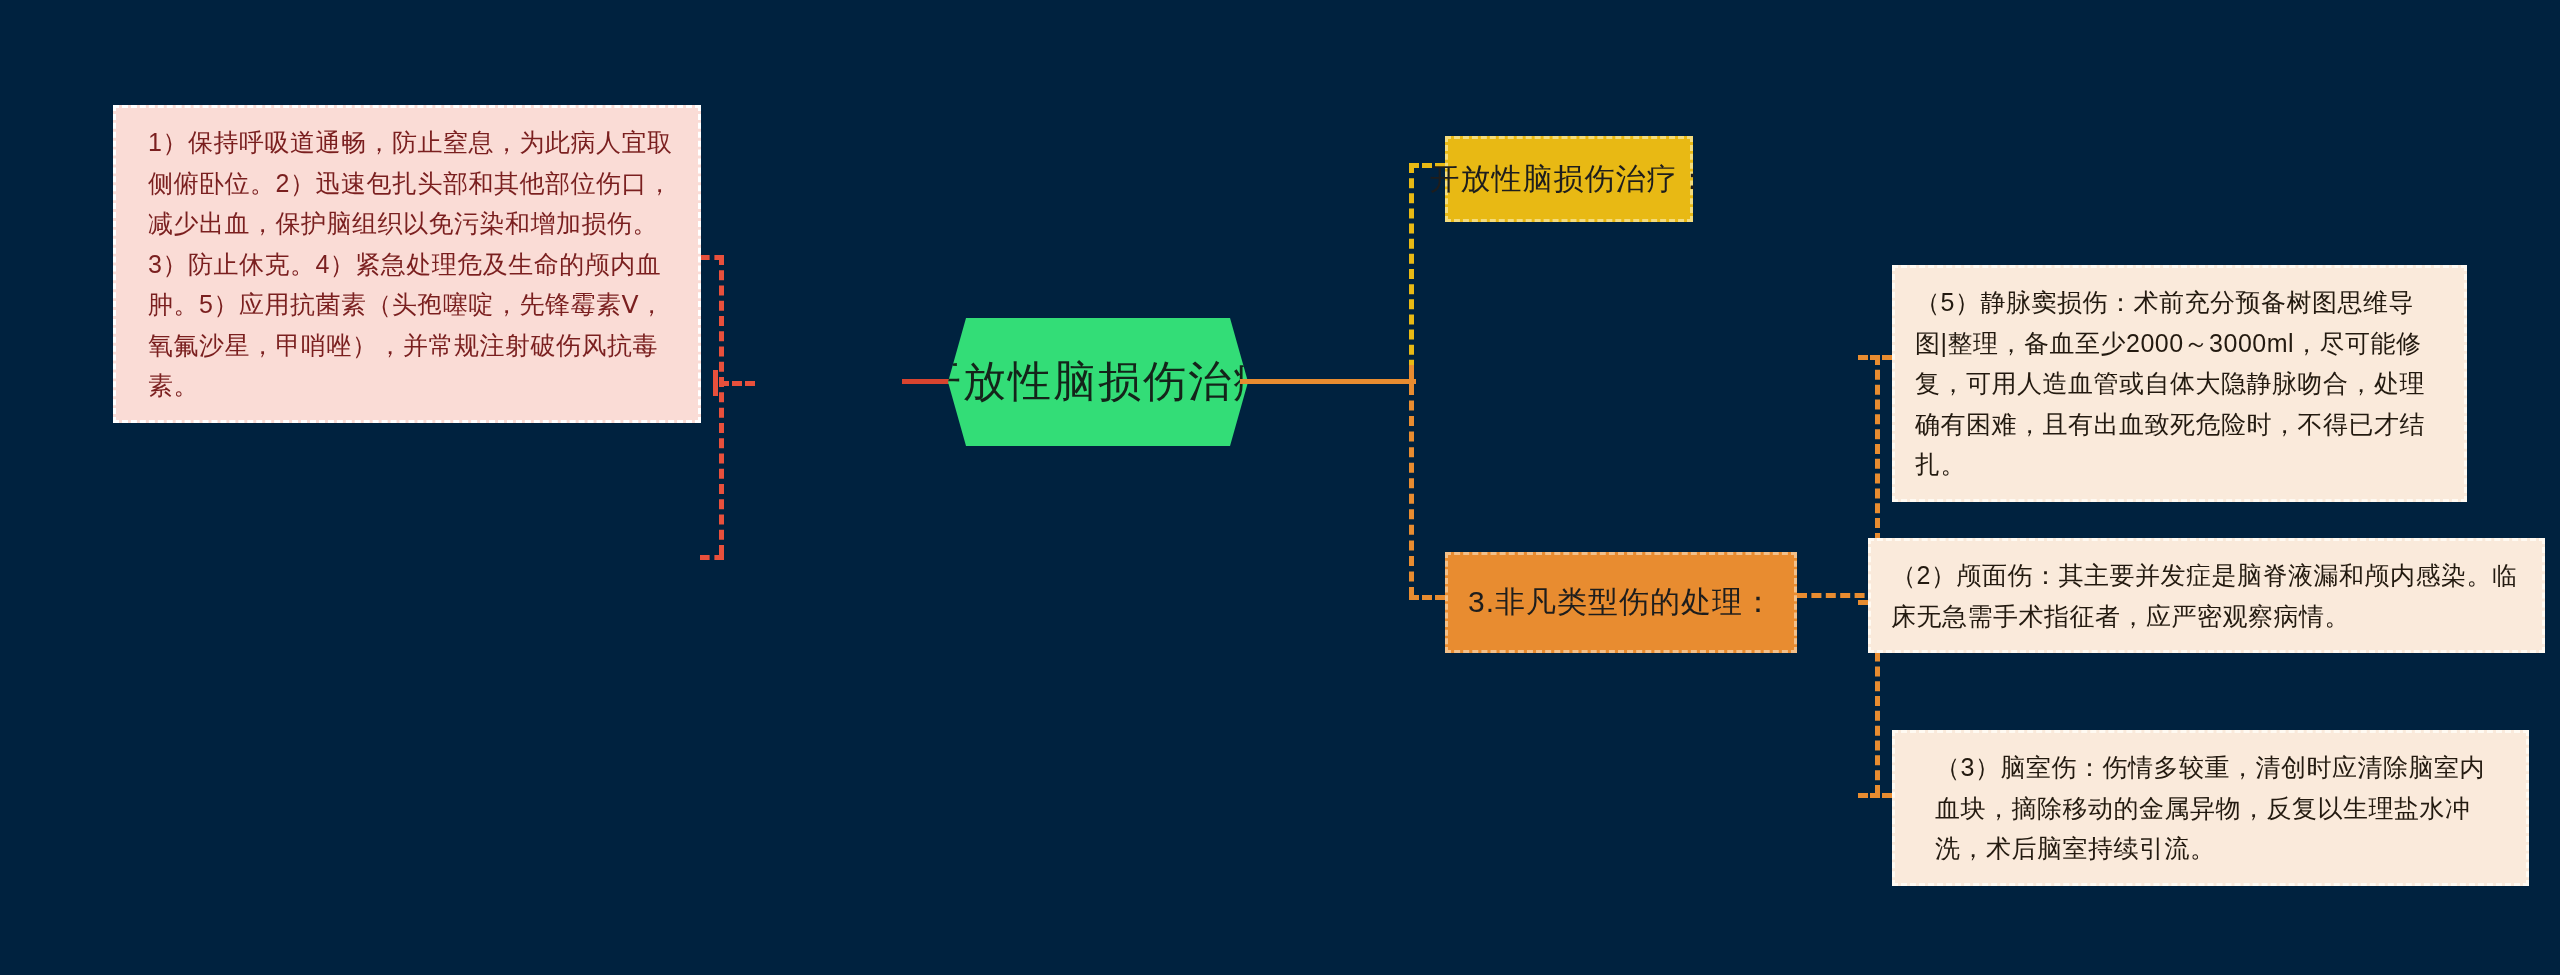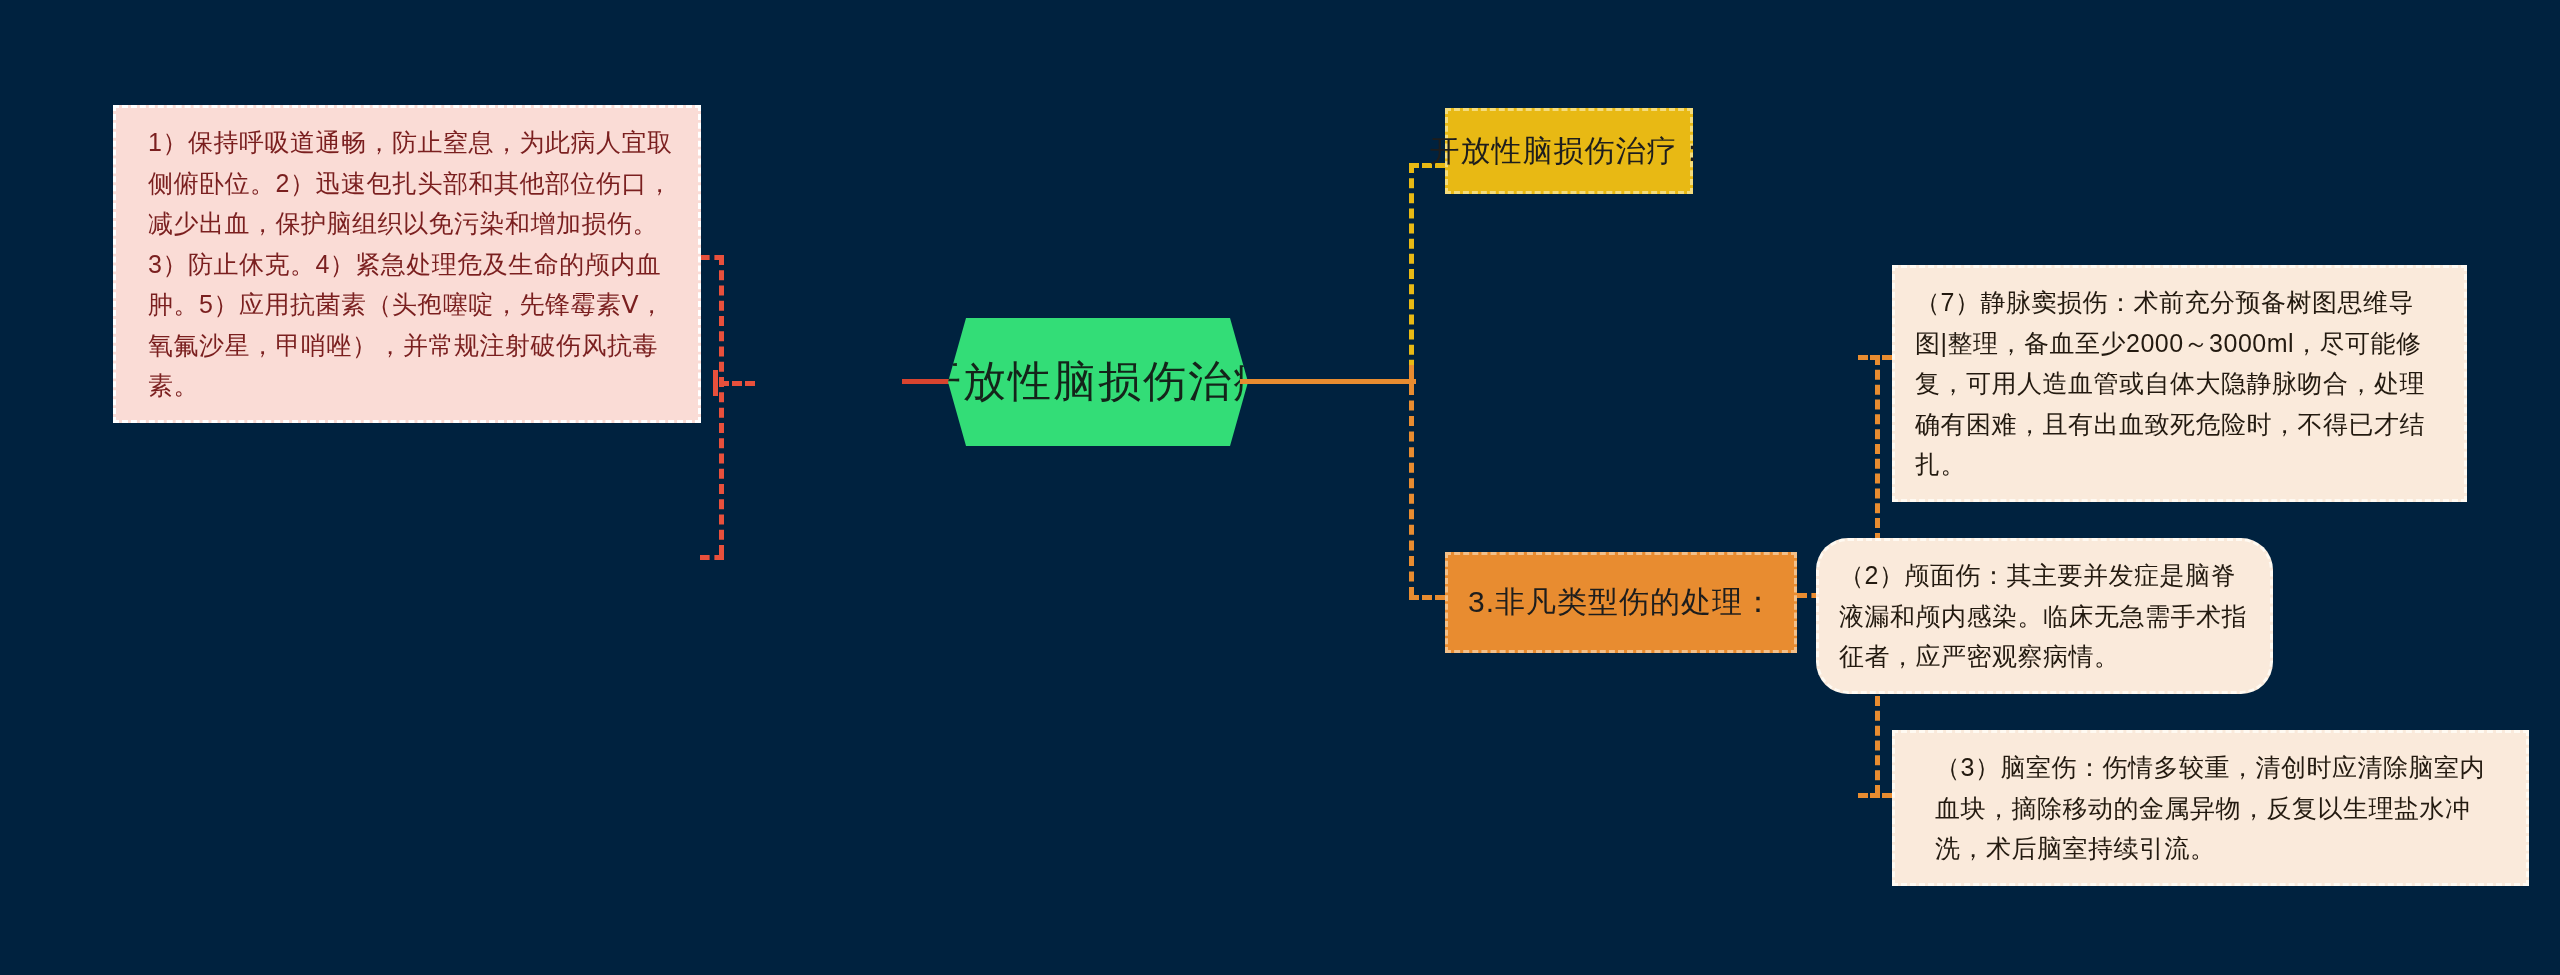--- a/index.html
+++ b/index.html
@@ -146,43 +146,43 @@
   <div class="conn-v" style="left:1409px; top:385px; height:212px; border-left-color:#e88c30;"></div>
 
   <div class="conn-solid-h" style="left:1240px; top:379px; width:176px; background:#e88c30;"></div>
 
   <div class="tick" style="left:1409px; top:365px; height:30px; background:#e88c30;"></div>
 
   <div class="conn-h" style="left:1409px; top:163px; width:36px; border-top-color:#e8b914;"></div>
 
   <div class="conn-h" style="left:1409px; top:595px; width:36px; border-top-color:#e88c30;"></div>
 
-  <div class="chip chip-yellow" style="left:1445px; top:108px; width:248px; height:86px;">
+  <div class="chip chip-yellow" style="left:1445px; top:136px; width:248px; height:86px;">
     <span>开放性脑损伤治疗：</span>
   </div>
 
   <div class="chip chip-orange" style="left:1445px; top:552px; width:352px; height:101px;">
     <span>3.非凡类型伤的处理：</span>
   </div>
 
   <div class="conn-v" style="left:1875px; top:355px; height:440px; border-left-color:#e88c30;"></div>
 
   <div class="tick" style="left:1869px; top:582px; height:26px; background:#e88c30;"></div>
 
   <div class="conn-h" style="left:1797px; top:593px; width:82px; border-top-color:#e88c30;"></div>
 
   <div class="conn-h" style="left:1858px; top:355px; width:34px; border-top-color:#e88c30;"></div>
   <div class="conn-h" style="left:1858px; top:600px; width:34px; border-top-color:#e88c30;"></div>
   <div class="conn-h" style="left:1858px; top:793px; width:34px; border-top-color:#e88c30;"></div>
 
   <div class="node txtbox creambox" style="left:1892px; top:265px; width:575px;">
-    <span>（7）静脉窦损伤：术前充分预备树图思维导图|整理，备血至少2000～3000ml，尽可能修复，可用人造血管或自体大隐静脉吻合，处理确有困难，且有出血致死危险时，不得已才结扎。</span>
+    <span>（5）静脉窦损伤：术前充分预备树图思维导图|整理，备血至少2000～3000ml，尽可能修复，可用人造血管或自体大隐静脉吻合，处理确有困难，且有出血致死危险时，不得已才结扎。</span>
   </div>
 
-  <div class="node txtbox creambox" style="left:1816px; top:538px; width:457px;border-radius:32px;">
+  <div class="node txtbox creambox" style="left:1868px; top:538px; width:677px;">
     <span>（2）颅面伤：其主要并发症是脑脊液漏和颅内感染。临床无急需手术指征者，应严密观察病情。</span>
   </div>
 
   <div class="node txtbox creambox" style="left:1892px; top:730px; width:637px;padding-left:40px;">
     <span>（3）脑室伤：伤情多较重，清创时应清除脑室内血块，摘除移动的金属异物，反复以生理盐水冲洗，术后脑室持续引流。</span>
   </div>
 
 </div>
 
 </body></html>

